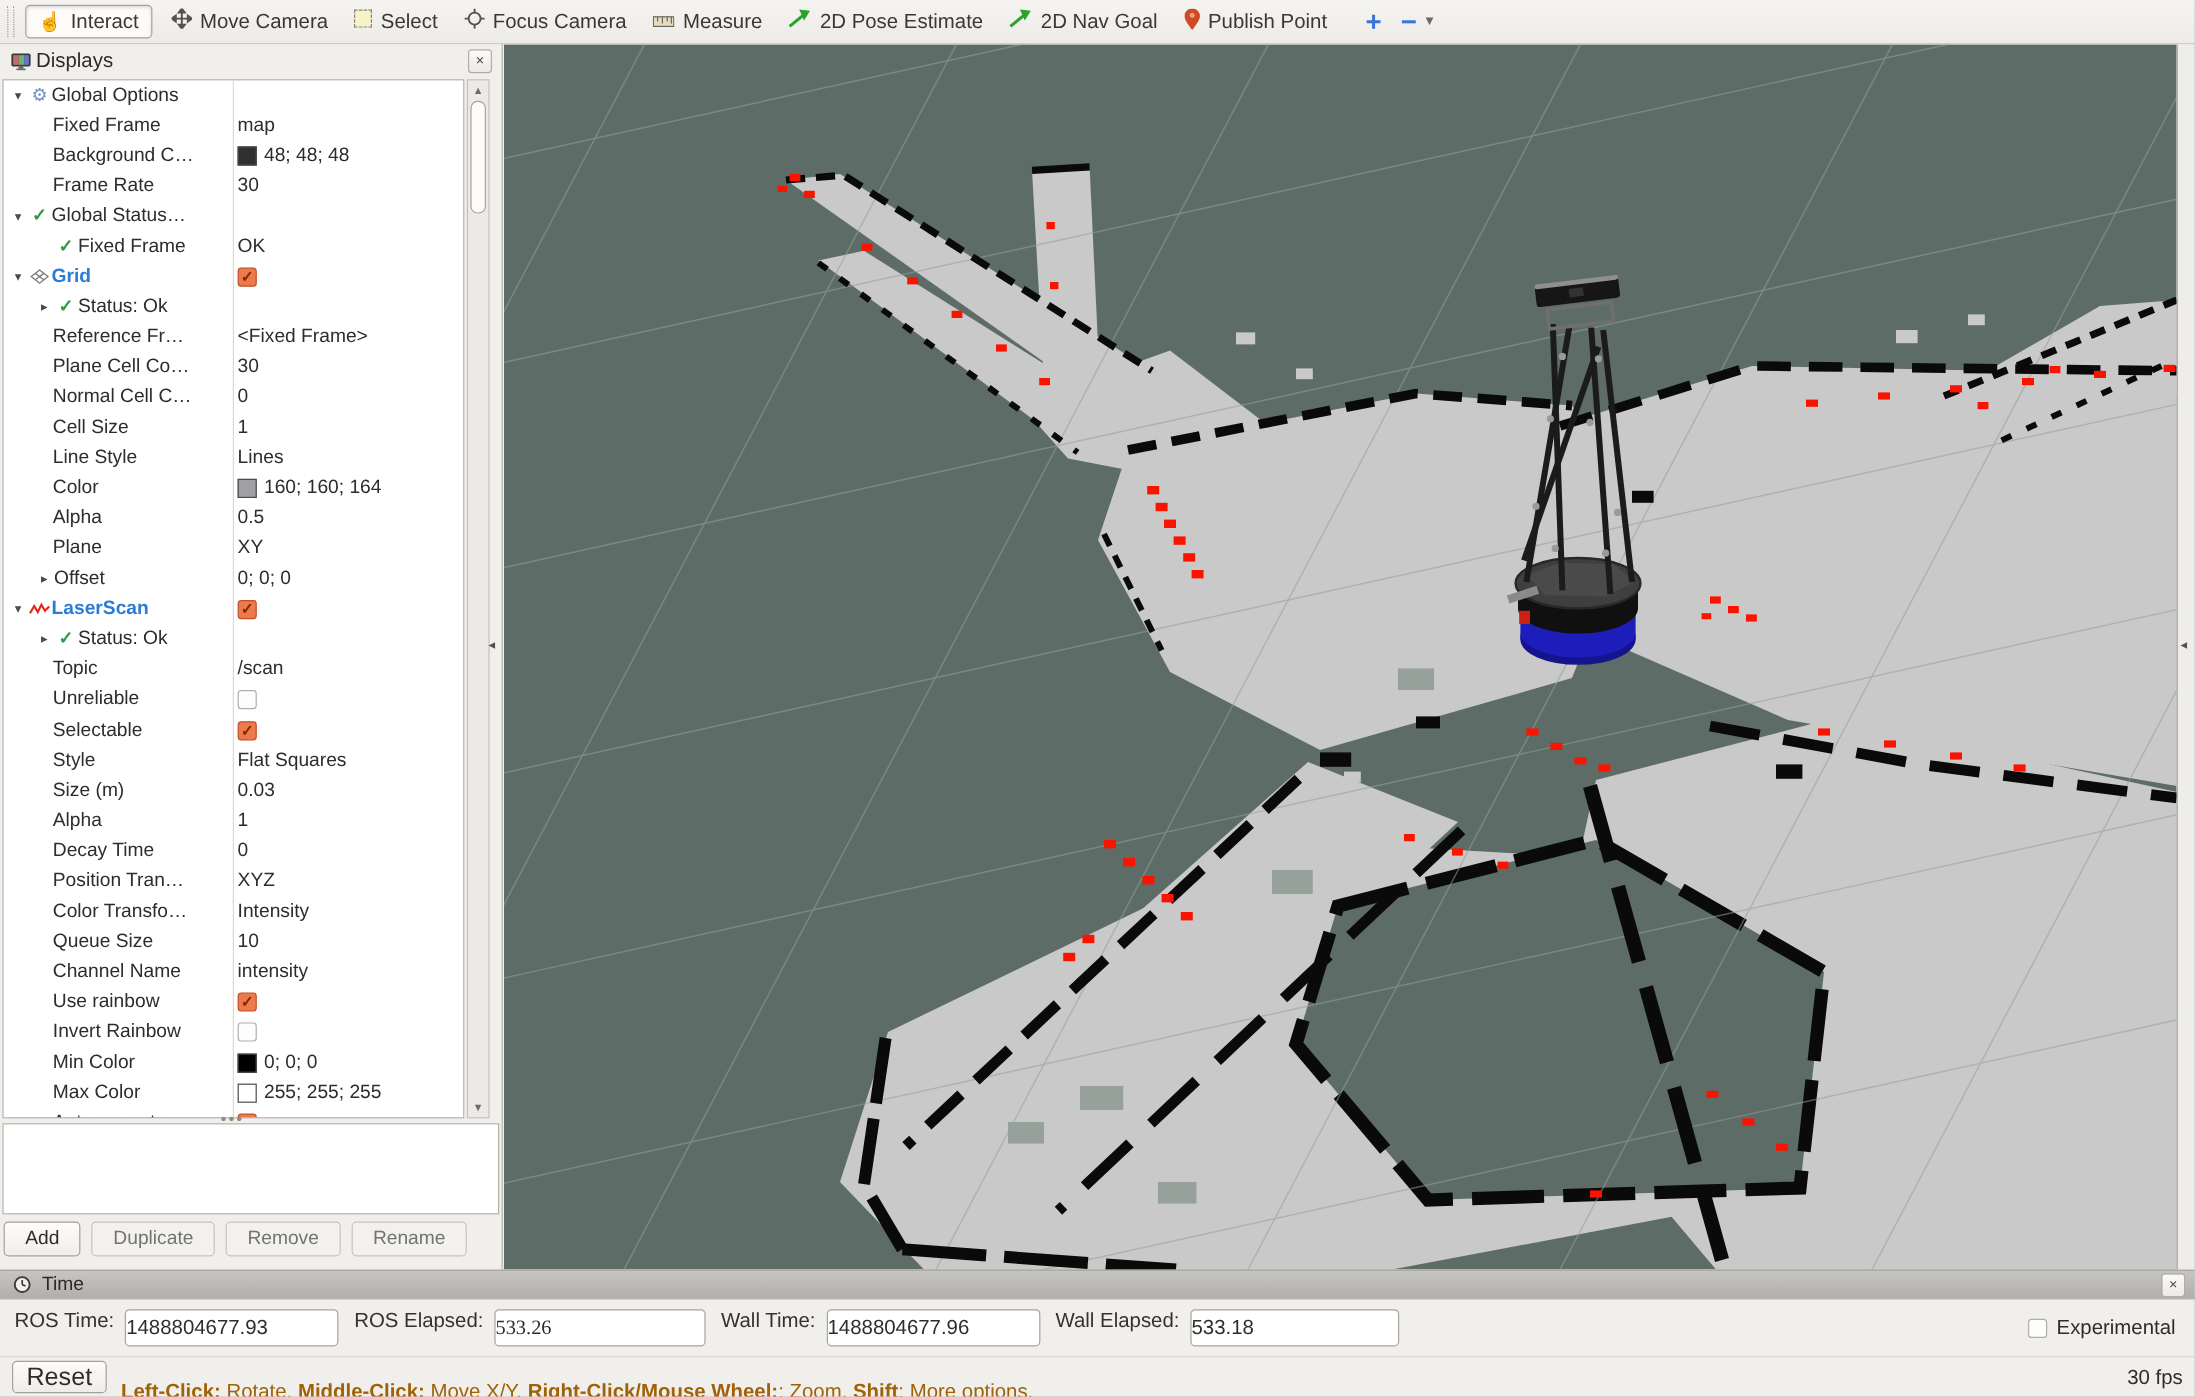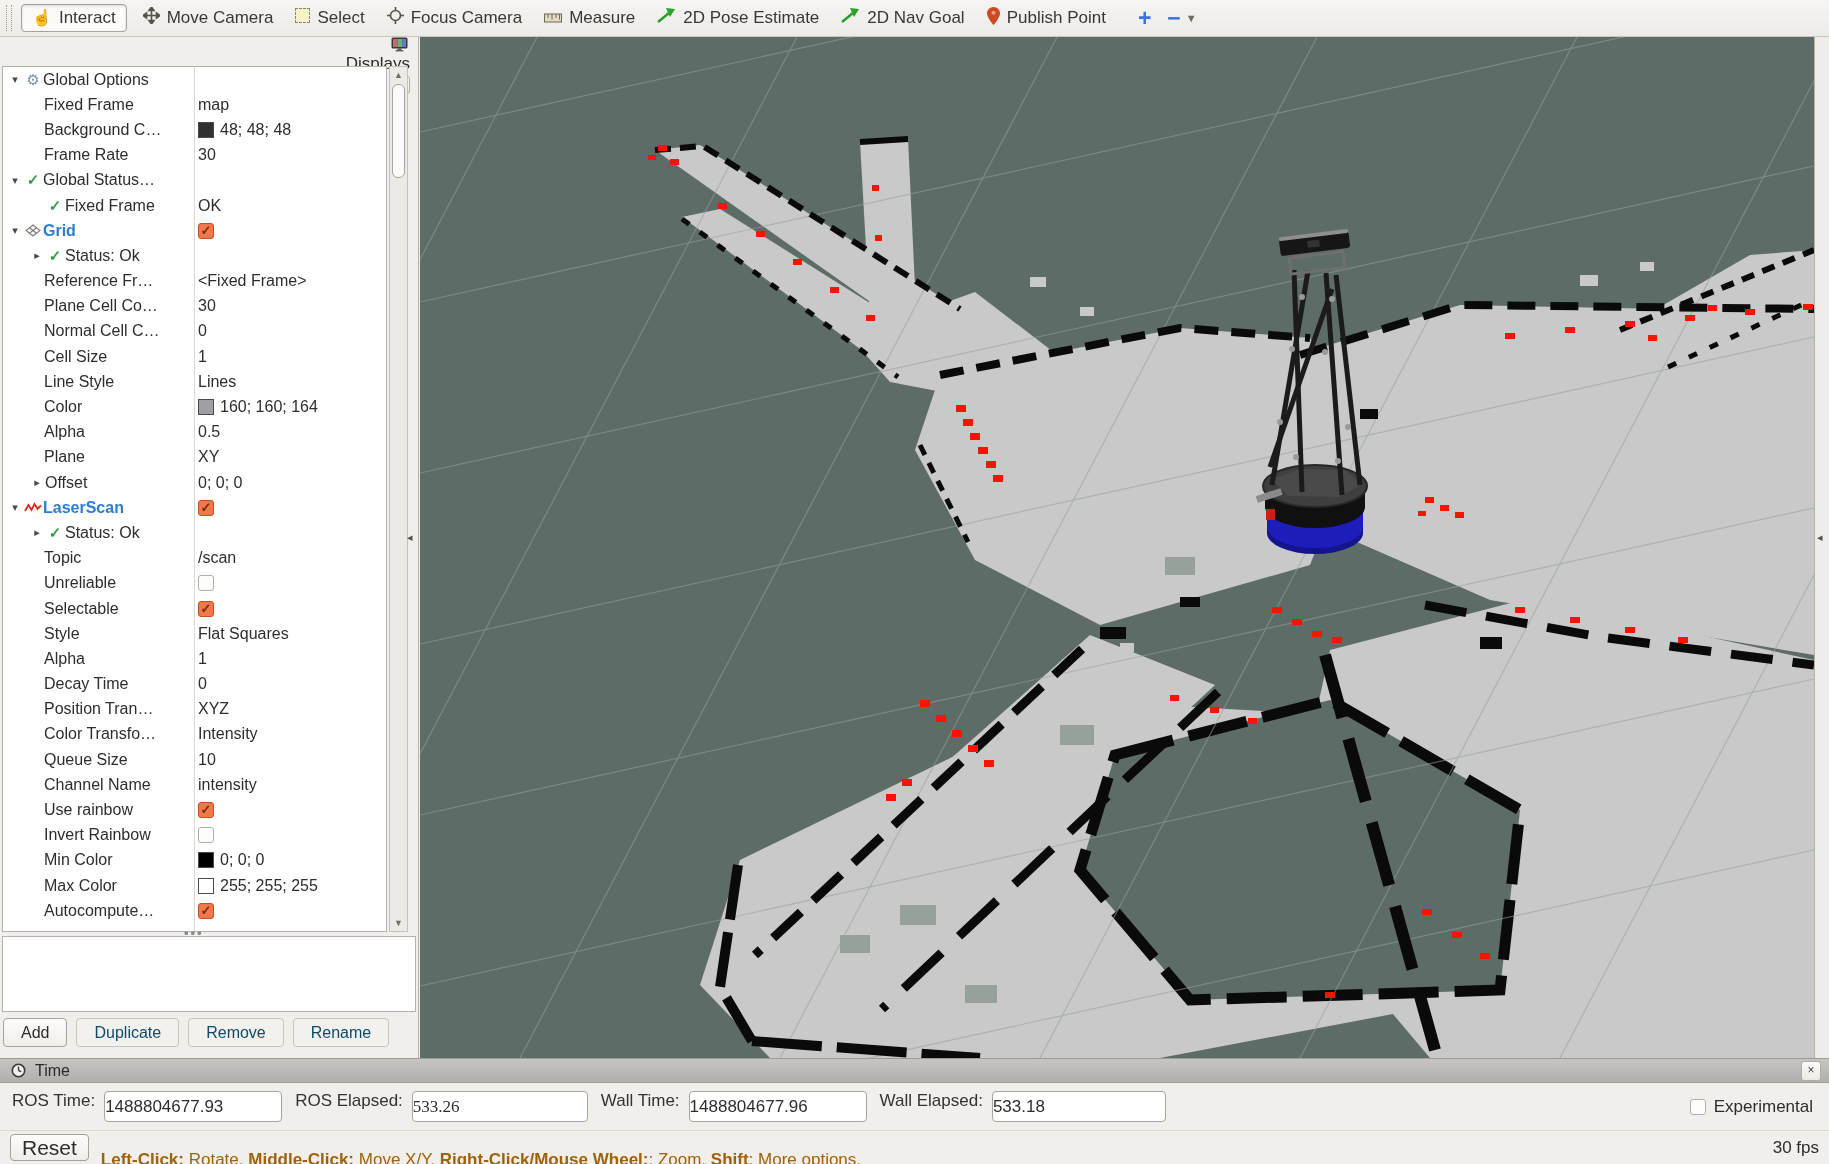--- a/index.html
+++ b/index.html
@@ -14,21 +14,21 @@
   .tb-item{display:flex;align-items:center;gap:7px;font-size:17px;color:#3a3835;margin-right:22px;white-space:nowrap;cursor:default;}
   .tb-item.pressed{background:#fcfbfa;border:1px solid #a6a29b;border-radius:4px;padding:3px 10px;
     box-shadow:inset 0 1px 3px rgba(0,0,0,.15);margin-right:16px;}
   .tb-plus{color:#3b74d6;font-size:23px;font-weight:bold;margin:0 16px 0 10px;}
   .tb-minus{color:#3b74d6;font-size:23px;font-weight:bold;letter-spacing:-2px;}
   .tb-chevron{font-size:11px;color:#6e6a66;margin-left:7px;}
 
   
   .displays{position:absolute;left:0;top:37px;width:419px;height:1021px;box-sizing:border-box;
     background:#f1efec;border-right:1px solid #b5b1aa;}
-  .d-header{height:28px;display:flex;align-items:flex-end;gap:2px;padding:0 8px;font-size:17px;color:#2d2b29;flex-direction:column;}
+  .d-header{height:28px;display:flex;align-items:center;gap:2px;padding:0 8px;font-size:17px;color:#2d2b29;}
   .close-btn{margin-left:auto;width:18px;height:18px;border:1px solid #b1ada6;border-radius:3px;
     background:linear-gradient(#fafaf8,#eceae6);font-size:12px;line-height:16px;text-align:center;color:#4a4845;}
   .tree{position:absolute;left:2px;top:29px;width:385px;height:866px;background:#fff;
     border:1px solid #b5b1aa;box-sizing:border-box;overflow:hidden;}
   .tree-vline{position:absolute;left:191px;top:0;width:1px;height:100%;background:#dcd8d3;}
   .trow{height:25.2px;display:flex;align-items:center;position:relative;font-size:16px;}
   .trow .lbl{white-space:nowrap;}
   .trow .lbl.blue{color:#2a7cd5;font-weight:bold;}
   .arrow-slot{width:16px;font-size:11px;color:#4c4a47;text-align:center;flex:none;}
   .ticon{width:20px;flex:none;text-align:center;line-height:0;}
@@ -42,21 +42,21 @@
     border:1px solid #c6c2bb;box-sizing:border-box;}
   .vs-arrow{position:absolute;left:0;width:100%;text-align:center;font-size:9px;color:#6f6b66;}
   .vs-thumb{position:absolute;left:2px;top:17px;width:11px;height:92px;background:#fcfbfa;
     border:1px solid #a8a39c;border-radius:6px;}
   .hsplit-dots{position:absolute;left:184px;top:888px;color:#8f8b84;font-size:13px;letter-spacing:2px;font-weight:bold;}
   .desc{position:absolute;left:2px;top:899px;width:414px;height:76px;background:#fff;
     border:1px solid #b5b1aa;box-sizing:border-box;}
   .pbtns{position:absolute;left:3px;top:981px;display:flex;gap:9px;}
   .pbtn{height:29px;padding:0 17px;font-size:16px;border-radius:4px;border:1px solid #a6a29b;
     background:linear-gradient(#fdfcfb,#f0eeea);color:#2f2d2b;}
-  .pbtn.disabled{color:#0c4a6e;border-color:#c8c4be;background:#f3f1ee;text-align:center;}
+  .pbtn.disabled{color:#737373;border-color:#c8c4be;background:#f3f1ee;text-align:center;}
 
   
   .viewport{position:absolute;left:420px;top:37px;width:1394px;height:1021px;}
   .rstrip{position:absolute;left:1814px;top:37px;width:15px;height:1021px;background:#efede9;
     border-left:1px solid #b5b1aa;box-sizing:border-box;}
   .collapse-arrow{position:absolute;font-size:11px;color:#55524e;z-index:5;}
 
   
   .timep{position:absolute;left:0;top:1058px;width:100%;}
   .t-header{height:25px;background:linear-gradient(#c7c5c2,#b1afac);border-top:1px solid #9e9b97;
@@ -324,20 +324,26 @@
           <div class="trow lv1">
             <span class="lbl">Selectable</span>
             <span class="vcell">
               <span class="cb on">✓</span>
             </span>
           </div>
           <div class="trow lv1">
             <span class="lbl">Style</span>
             <span class="vcell">
               <span>Flat Squares</span>
+            </span>
+          </div>
+          <div class="trow lv1">
+            <span class="lbl">Size (m)</span>
+            <span class="vcell">
+              <span>0.03</span>
             </span>
           </div>
           <div class="trow lv1">
             <span class="lbl">Alpha</span>
             <span class="vcell">
               <span>1</span>
             </span>
           </div>
           <div class="trow lv1">
             <span class="lbl">Decay Time</span>

